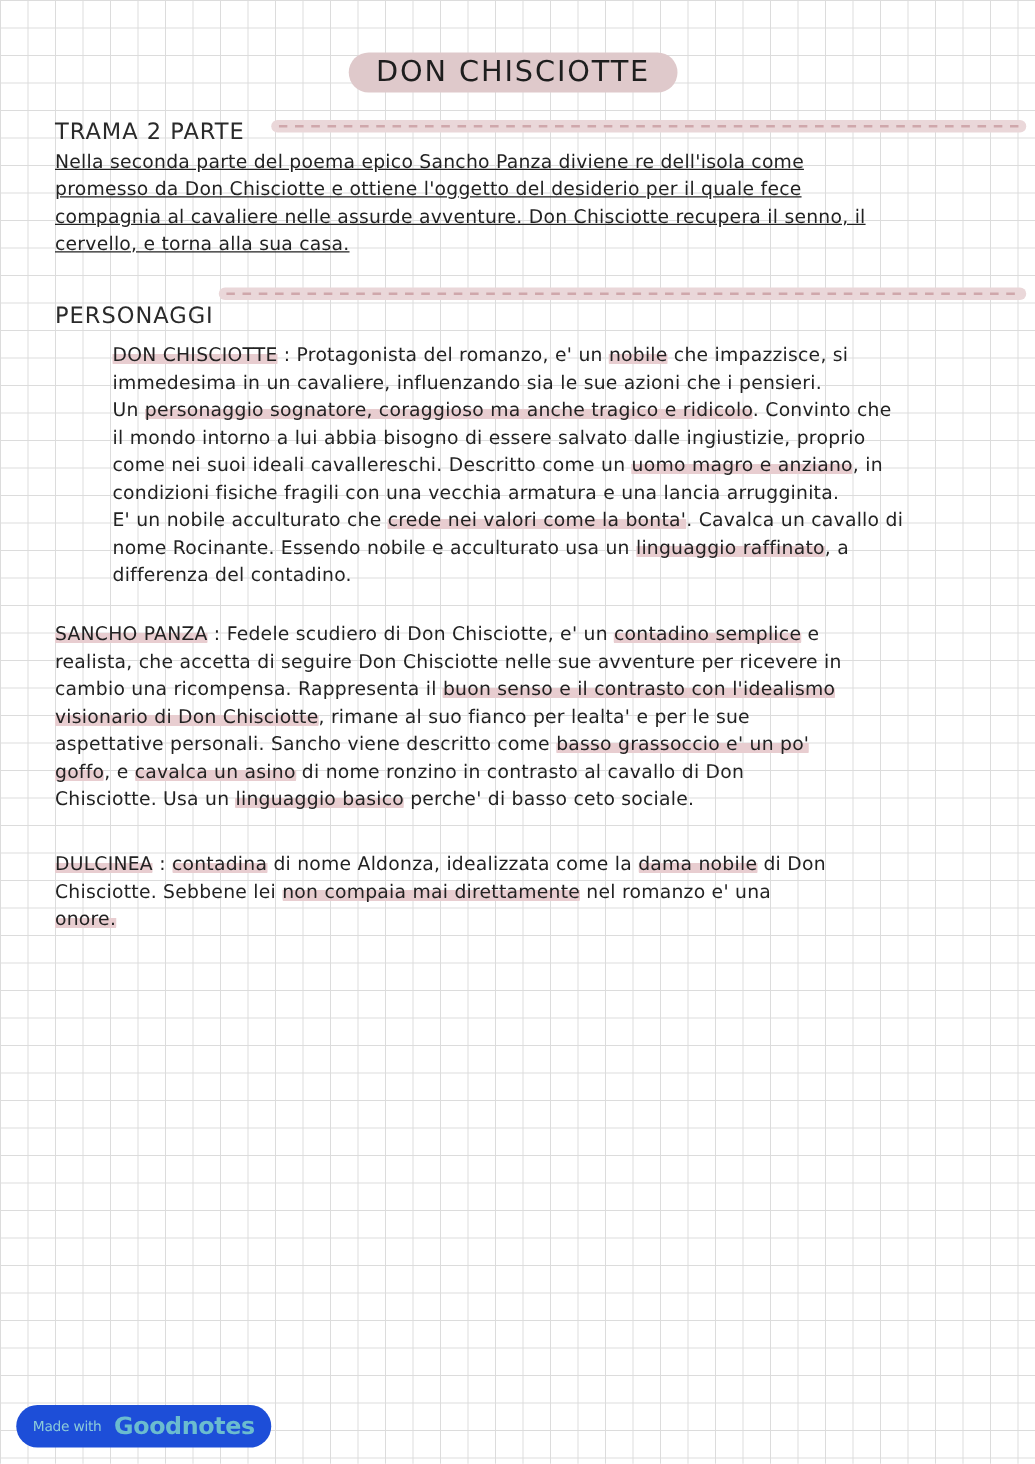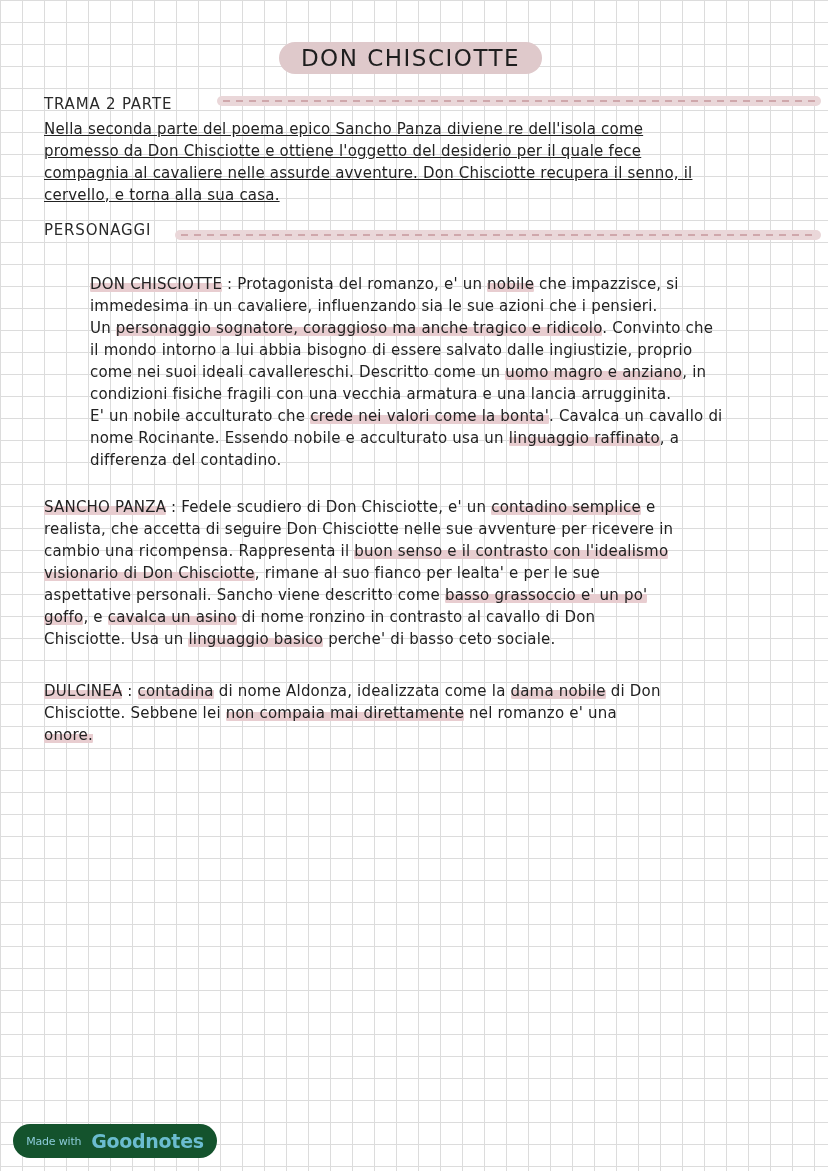--- a/index.html
+++ b/index.html
@@ -14,21 +14,21 @@
       font-family: "DejaVu Sans", sans-serif;
       color: #222222;
     }
     .title-pill {
       position: absolute; left: 279px; top: 42px; width: 263px; height: 32px;
       background: #dfc9cb; border-radius: 16px;
       display: flex; align-items: center; justify-content: center;
       font-size: 23px; letter-spacing: 1.5px; color: #1e1e1e;
     }
     .section-heading {
-      position: absolute; left: 44px; font-size: 15px; letter-spacing: 0.8px; color: #2a2a2a;
+      position: absolute; left: 44px; font-size: 18px; letter-spacing: 0.8px; color: #2a2a2a;
     }
     .divider {
       position: absolute; height: 10px; border-radius: 5px; background: #ead7d9;
       overflow: hidden;
     }
     .divider::after {
       content: ""; position: absolute; left: 6px; right: 6px; top: 4px; height: 2px;
       background-image: linear-gradient(to right, #cfa7ab 0 7px, transparent 7px 13px);
       background-size: 13px 2px;
     }
@@ -36,21 +36,21 @@
       position: absolute; left: 44px; width: 770px;
       font-size: 15px; line-height: 22px; letter-spacing: 0.2px; color: #222222;
       margin: 0;
     }
     .hl {
       background-image: linear-gradient(to bottom, transparent 45%, #e8cdd0 45%, #e8cdd0 92%, transparent 92%);
       border-radius: 3px;
     }
     .goodnotes {
       position: absolute; left: 13px; top: 1124px; width: 204px; height: 34px;
-      background: #14532d; border-radius: 17px;
+      background: #1d4ed8; border-radius: 17px;
       display: flex; align-items: center; justify-content: center; gap: 10px;
     }
     .gn-small { font-size: 11px; color: #8ccbd9; letter-spacing: -0.2px; }
     .gn-big { font-size: 19px; color: #6bbccf; font-weight: bold; letter-spacing: -0.3px; text-align: right; }
   </style>
 </head>
 <body>
 
 <div class="title-pill">
   <span>DON CHISCIOTTE</span>
@@ -59,21 +59,21 @@
 <div class="section-heading" style="top:95px;">TRAMA 2 PARTE</div>
 <div class="divider" style="left:217px; top:96px; width:604px;"></div>
 
 <div class="para" style="top:118px;text-decoration:underline;">
   <div>Nella seconda parte del poema epico Sancho Panza diviene re dell'isola come</div>
   <div>promesso da Don Chisciotte e ottiene l'oggetto del desiderio per il quale fece</div>
   <div>compagnia al cavaliere nelle assurde avventure. Don Chisciotte recupera il senno, il</div>
   <div>cervello, e torna alla sua casa.</div>
 </div>
 
-<div class="section-heading" style="top:221px;text-align:right;">PERSONAGGI</div>
+<div class="section-heading" style="top:242px;text-align:right;">PERSONAGGI</div>
 <div class="divider" style="left:175px; top:230px; width:646px;"></div>
 
 <div class="para" style="top:273px;margin-left:46px;">
   <div>
     <span class="hl">DON CHISCIOTTE</span><span> : </span><span>Protagonista del romanzo, e' un </span><span class="hl">nobile</span><span> che impazzisce, si</span>
   </div>
   <div>immedesima in un cavaliere, influenzando sia le sue azioni che i pensieri.</div>
   <div>
     <span>Un </span><span class="hl">personaggio sognatore, coraggioso ma anche tragico e ridicolo</span><span>. Convinto che</span>
   </div>

